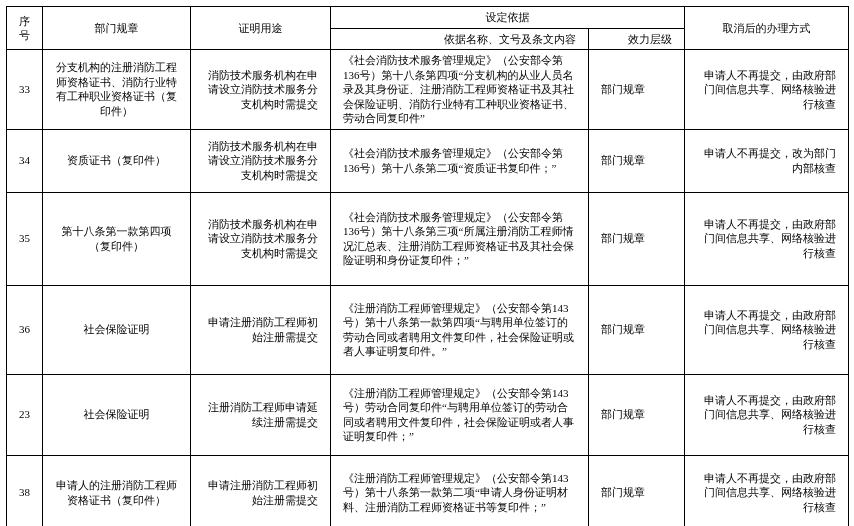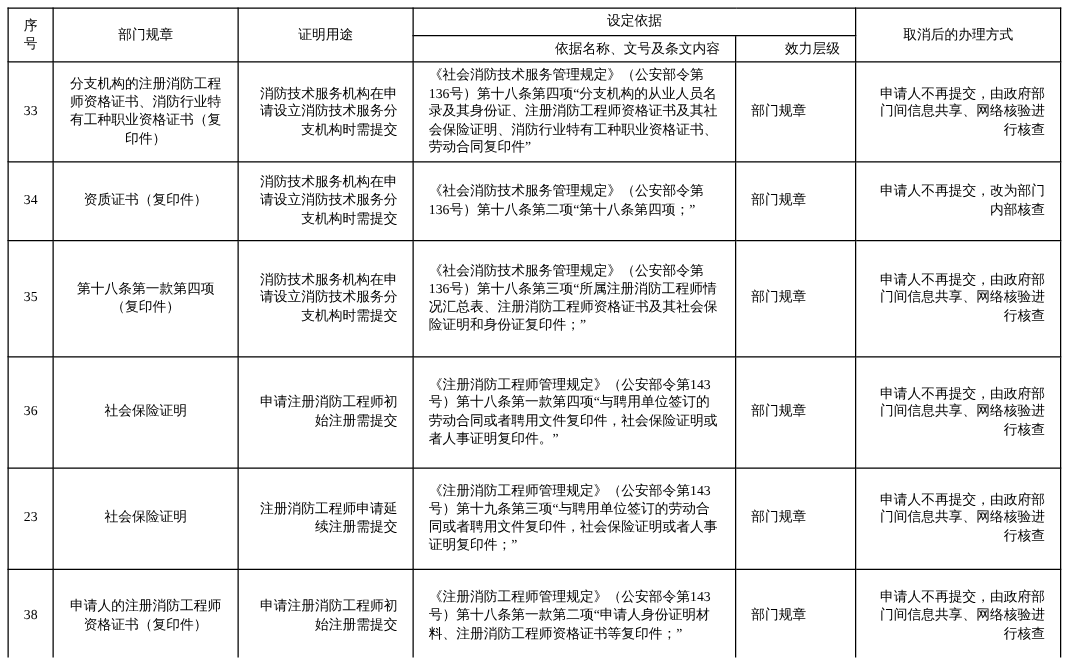--- a/index.html
+++ b/index.html
@@ -132,21 +132,21 @@
         <td class="name">分支机构的注册消防工程师资格证书、消防行业特有工种职业资格证书（复印件）</td>
         <td class="use">消防技术服务机构在申请设立消防技术服务分支机构时需提交</td>
         <td class="basis">《社会消防技术服务管理规定》（公安部令第136号）第十八条第四项“分支机构的从业人员名录及其身份证、注册消防工程师资格证书及其社会保险证明、消防行业特有工种职业资格证书、劳动合同复印件”</td>
         <td class="level">部门规章</td>
         <td class="after">申请人不再提交，由政府部门间信息共享、网络核验进行核查</td>
       </tr>
       <tr class="row-34">
         <td class="seq">34</td>
         <td class="name">资质证书（复印件）</td>
         <td class="use">消防技术服务机构在申请设立消防技术服务分支机构时需提交</td>
-        <td class="basis">《社会消防技术服务管理规定》（公安部令第136号）第十八条第二项“第十八条第四项；”</td>
+        <td class="basis">《社会消防技术服务管理规定》（公安部令第136号）第十八条第二项“资质证书复印件；”</td>
         <td class="level">部门规章</td>
         <td class="after">申请人不再提交，改为部门内部核查</td>
       </tr>
       <tr class="row-35">
         <td class="seq">35</td>
         <td class="name">第十八条第一款第四项（复印件）</td>
         <td class="use">消防技术服务机构在申请设立消防技术服务分支机构时需提交</td>
         <td class="basis">《社会消防技术服务管理规定》（公安部令第136号）第十八条第三项“所属注册消防工程师情况汇总表、注册消防工程师资格证书及其社会保险证明和身份证复印件；”</td>
         <td class="level">部门规章</td>
         <td class="after">申请人不再提交，由政府部门间信息共享、网络核验进行核查</td>
@@ -156,21 +156,21 @@
         <td class="name">社会保险证明</td>
         <td class="use">申请注册消防工程师初始注册需提交</td>
         <td class="basis">《注册消防工程师管理规定》（公安部令第143号）第十八条第一款第四项“与聘用单位签订的劳动合同或者聘用文件复印件，社会保险证明或者人事证明复印件。”</td>
         <td class="level">部门规章</td>
         <td class="after">申请人不再提交，由政府部门间信息共享、网络核验进行核查</td>
       </tr>
       <tr class="row-37">
         <td class="seq">23</td>
         <td class="name">社会保险证明</td>
         <td class="use">注册消防工程师申请延续注册需提交</td>
-        <td class="basis">《注册消防工程师管理规定》（公安部令第143号）第十九条第三项“与聘用单位签订的劳动合同或者聘用文件复印件，社会保险证明或者人事证明复印件；”</td>
+        <td class="basis">《注册消防工程师管理规定》（公安部令第143号）劳动合同复印件“与聘用单位签订的劳动合同或者聘用文件复印件，社会保险证明或者人事证明复印件；”</td>
         <td class="level">部门规章</td>
         <td class="after">申请人不再提交，由政府部门间信息共享、网络核验进行核查</td>
       </tr>
       <tr class="row-38">
         <td class="seq">38</td>
         <td class="name">申请人的注册消防工程师资格证书（复印件）</td>
         <td class="use">申请注册消防工程师初始注册需提交</td>
         <td class="basis">《注册消防工程师管理规定》（公安部令第143号）第十八条第一款第二项“申请人身份证明材料、注册消防工程师资格证书等复印件；”</td>
         <td class="level">部门规章</td>
         <td class="after">申请人不再提交，由政府部门间信息共享、网络核验进行核查</td>

